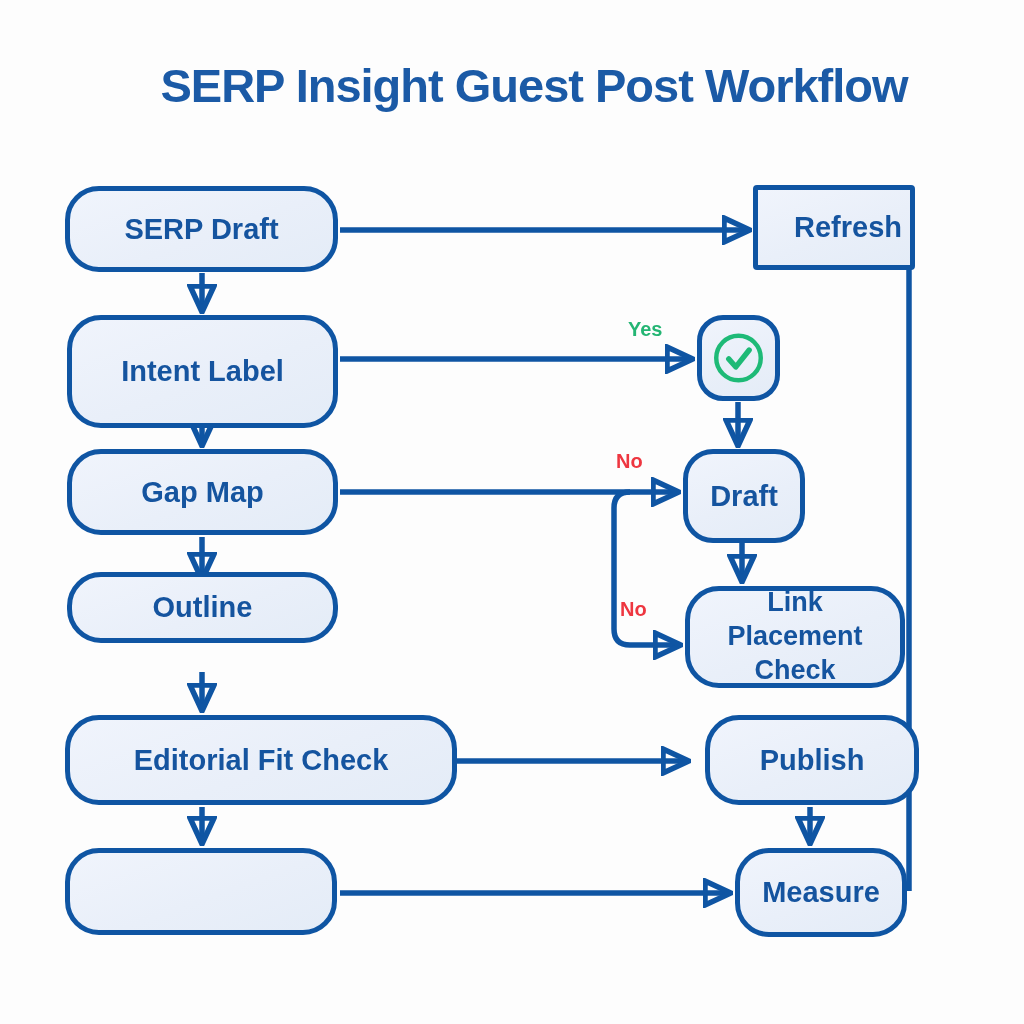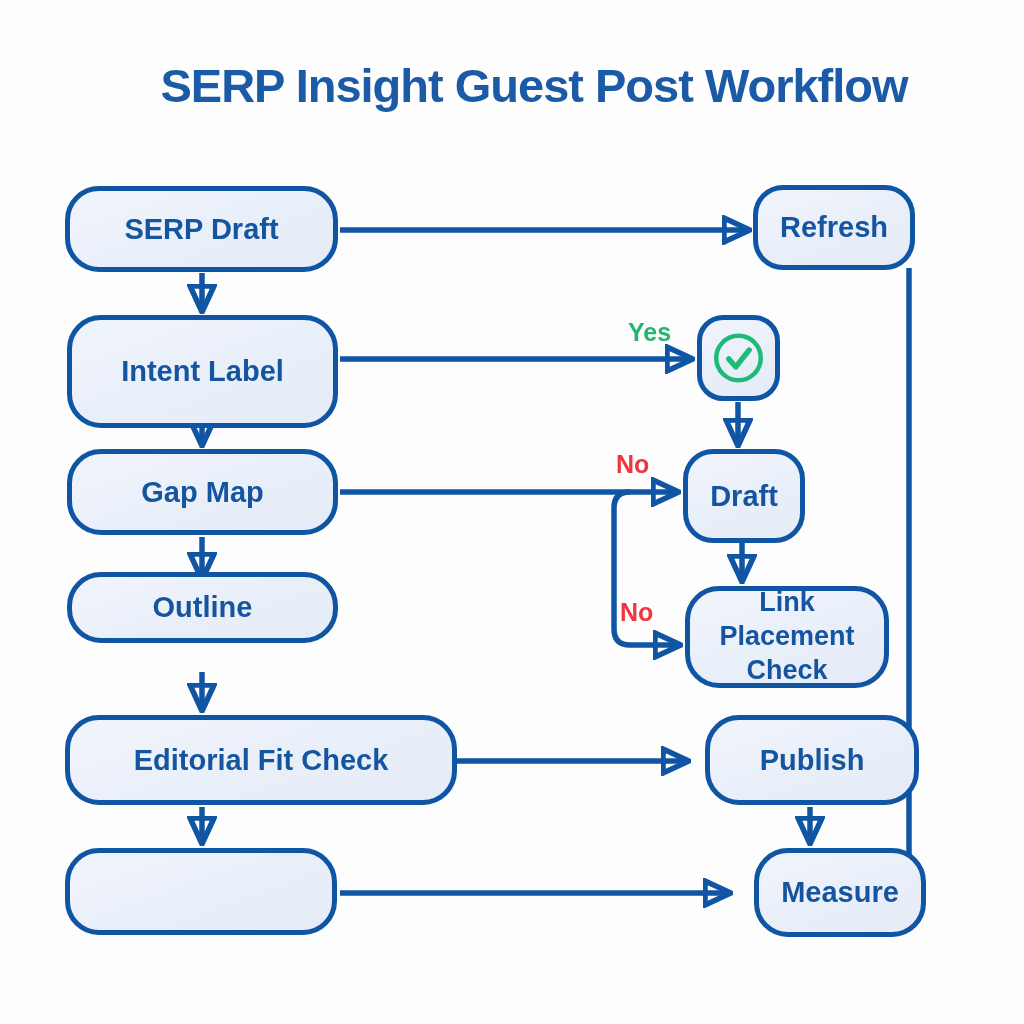--- a/index.html
+++ b/index.html
@@ -59,31 +59,31 @@
     font-size:29px;
     line-height:1.25;
     padding:4px 8px;
   }
   #node-serp-scan{left:65px;top:186px;width:273px;height:86px;}
   #node-intent-label{left:67px;top:315px;width:271px;height:113px;}
   #node-gap-map{left:67px;top:449px;width:271px;height:86px;}
   #node-outline{left:67px;top:572px;width:271px;height:71px;}
   #node-editorial-fit-check{left:65px;top:715px;width:392px;height:90px;}
   #node-unlabeled{left:65px;top:848px;width:272px;height:87px;}
-  #node-refresh{left:753px;top:185px;width:162px;height:85px;border-radius:30px;}
+  #node-refresh{left:753px;top:185px;width:162px;height:85px;border-radius:4px;justify-content:flex-end;}
   #node-approval-check{left:697px;top:315px;width:83px;height:86px;border-radius:26px;}
   #node-draft{left:683px;top:449px;width:122px;height:94px;border-radius:30px;}
-  #node-link-placement-check{left:685px;top:586px;width:204px;height:102px;font-size:27px;}
+  #node-link-placement-check{left:685px;top:586px;width:220px;height:102px;font-size:27px;}
   #node-publish{left:693px;top:715px;width:214px;height:90px;margin-left:12px;}
-  #node-measure{left:735px;top:848px;width:172px;height:89px;margin-left:19px;}
+  #node-measure{left:735px;top:848px;width:172px;height:89px;}
   .edge-label{
     position:absolute;
     z-index:3;
     font-weight:bold;
-    font-size:25px;
+    font-size:20px;
   }
   .edge-label.yes{color:var(--yes_green);}
   .edge-label.no{color:var(--no_red);}
   #label-yes{left:628px;top:318px;}
   #label-no-draft{left:616px;top:450px;}
   #label-no-link{left:620px;top:598px;}
   .check-icon-svg{display:block;}
 </style>
 </head>
 <body>

